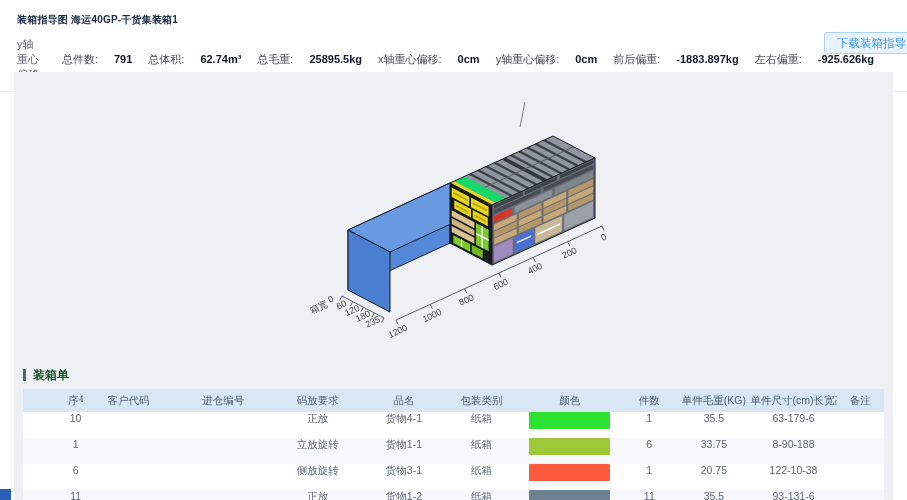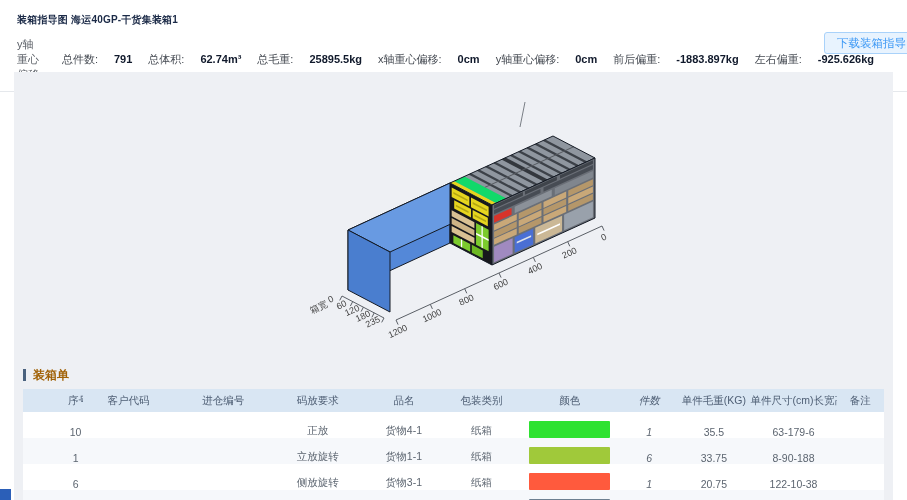--- a/index.html
+++ b/index.html
@@ -26,30 +26,30 @@
   .main-panel { position:absolute; left:14px; right:14px; top:72px; bottom:0;
     background:#eef0f4; }
 
   .viewer-svg { position:absolute; left:0; top:0; width:907px; height:368px; }
   .axis-text { font-size:9px; fill:#3f3f3f; }
 
   
   .list-section { position:absolute; left:23px; right:23px; top:368px; }
   .section-title-row { display:flex; align-items:center; height:14px; }
   .accent-bar { width:3px; height:12px; background:#4a627e; margin-right:7px; }
-  .section-title { font-size:12px; font-weight:bold; color:#a16207; }
+  .section-title { font-size:12px; font-weight:bold; color:#14532d; }
 
   .pk-table { margin-top:7px; width:100%; font-size:10.5px; }
   .pk-head { display:flex; align-items:center; height:23px; background:#d9e6f3;
     color:#4e5e74; }
-  .pk-row { display:flex; align-items:flex-end; height:26px; background:#fff; color:#5c6570; }
+  .pk-row { display:flex; align-items:flex-start; height:26px; background:#fff; color:#5c6570; }
   .pk-body .pk-row:nth-child(even) { background:#f6f8fb; }
   .pk-cell { text-align:center; overflow:hidden; white-space:nowrap; }
   .c1{width:7%;padding-left:45px;} .c2{width:10.5%;} .c3{width:11.5%;} .c4{width:10.5%;} .c5{width:9.5%;}
-  .c6{width:8.5%;} .c7{width:12%;} .c8{width:6.5%;font-style:italic;} .c9{width:8.5%;} .c10{width:10%;} .c11{width:5.5%;}
+  .c6{width:8.5%;} .c7{width:12%;} .c8{width:6.5%;} .c9{width:8.5%;} .c10{width:10%;} .c11{width:5.5%;}
   .swatch { width:78%; height:17px; margin:0 auto; border-radius:1px; }
 
   .corner-widget { position:absolute; left:0; bottom:0; width:11px; height:11px;
     background:#2b5fb8; }
 </style>
 </head>
 <body>
 
 <div class="page-header">
   <div class="page-title">装箱指导图 海运40GP-干货集装箱1</div>

